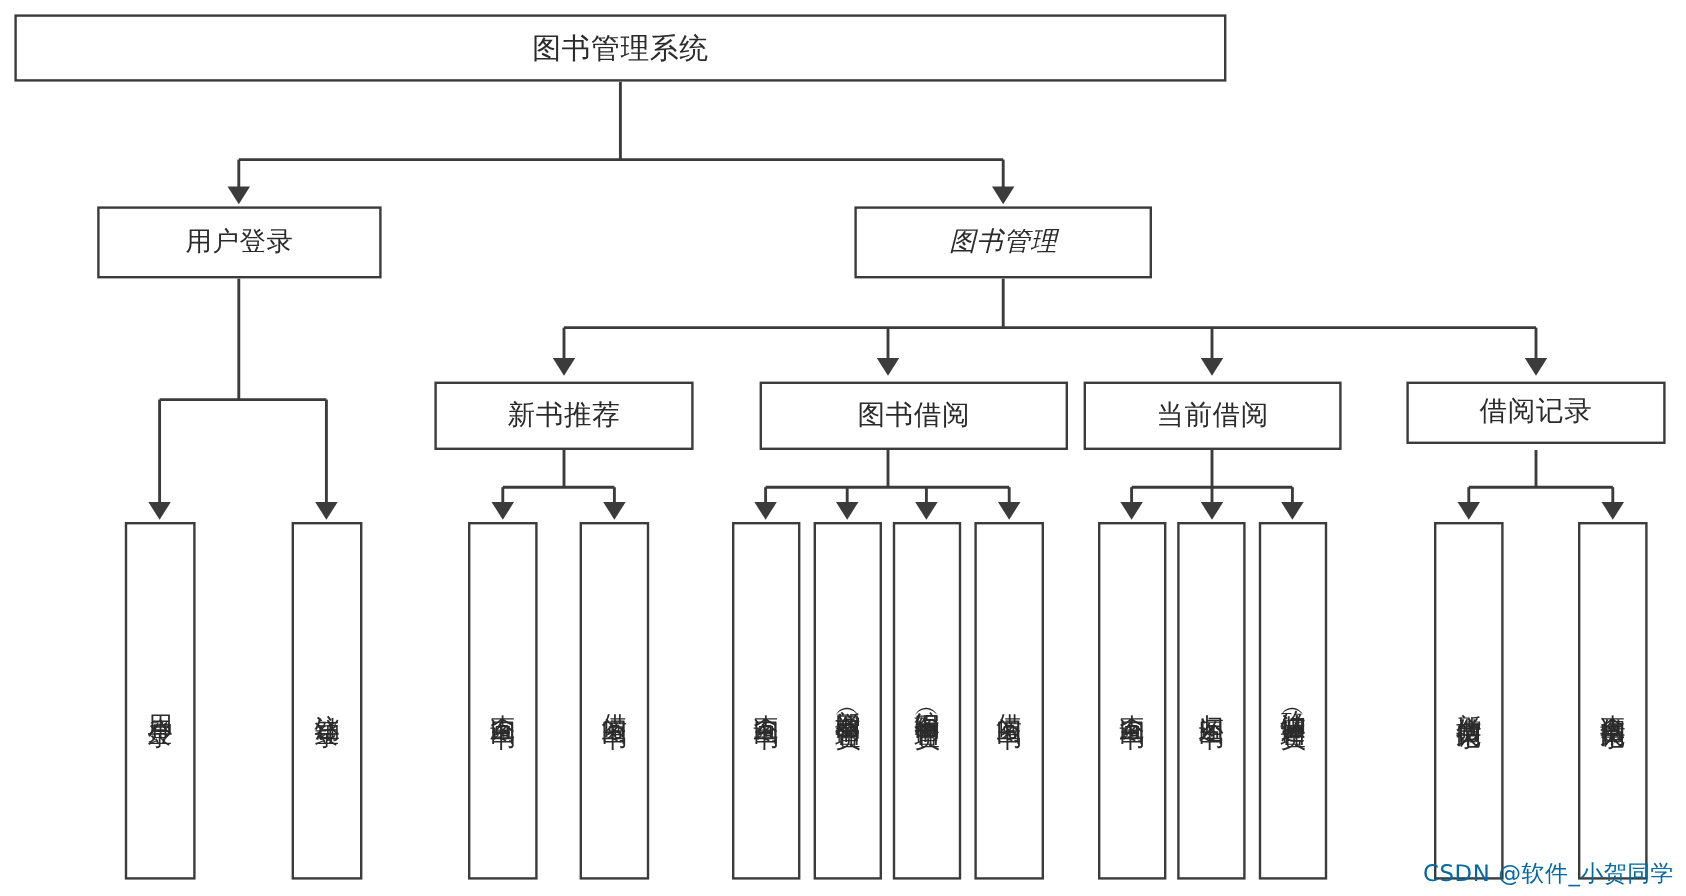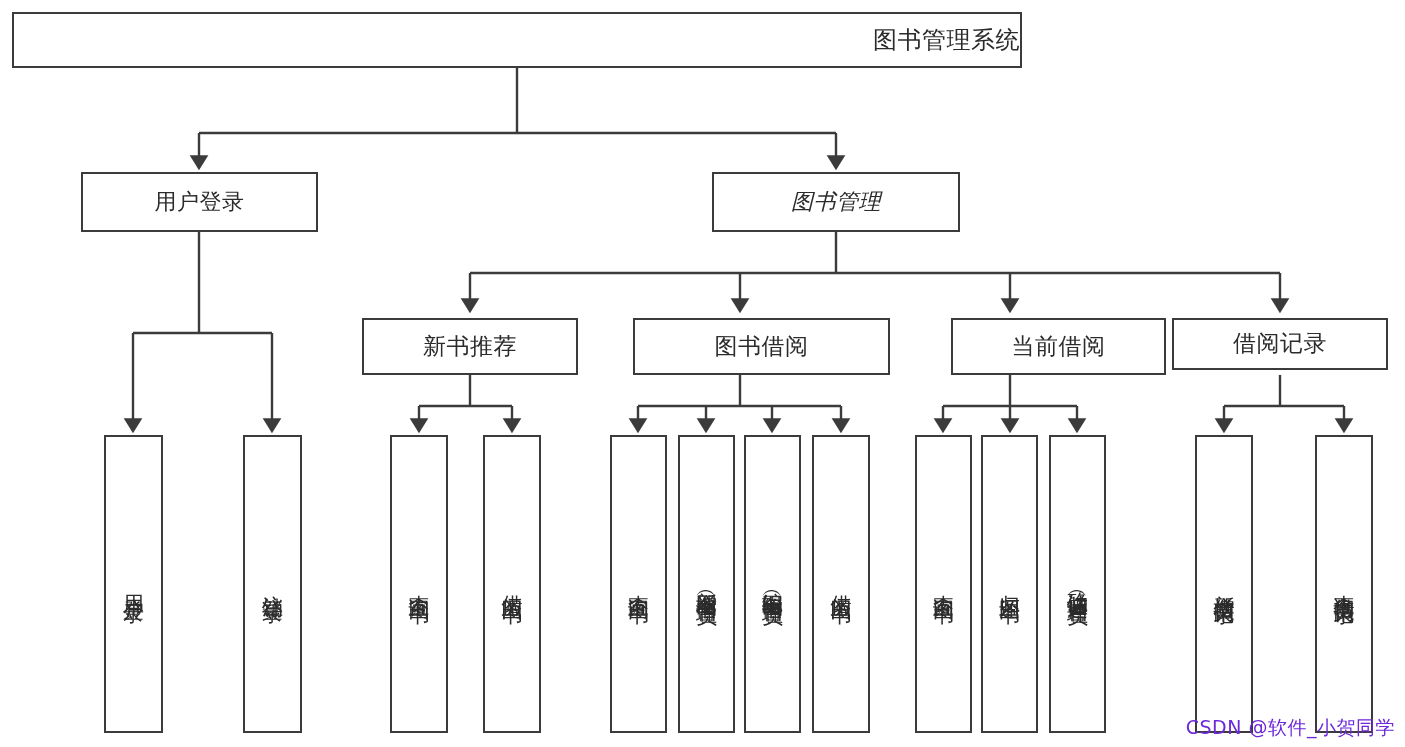--- a/index.html
+++ b/index.html
@@ -38,21 +38,20 @@
   }
   .node-label {
     display: block;
     text-align: center;
     line-height: 1.18;
     letter-spacing: 0.5px;
   }
   
   .level-root {
     border-width: 2.6px;
-    justify-content: flex-end;
   }
   .level-root .node-label {
     font-size: 24px;
   }
   
   .level-1 .node-label {
     font-size: 22px;
   }
   
   .level-2 .node-label {
@@ -74,21 +73,21 @@
   }
   .level-3.tall-text .node-label {
     letter-spacing: 2px;
     max-height: 284px;
   }
   #watermark {
     position: absolute;
     right: 10px;
     bottom: 6px;
     font-size: 19px;
-    color: #6d28d9;
+    color: #0369a1;
     white-space: nowrap;
     letter-spacing: 0.5px;
     font-family: "DejaVu Sans", "Liberation Sans", sans-serif;
   }
 </style>
 </head>
 <body>
 
 <div id="diagram-root">
 
@@ -155,21 +154,21 @@
   </div>
 
   <div class="node level-2" style="left:362px; top:318px; width:216px; height:57px;">
     <span class="node-label">新书推荐</span>
   </div>
 
   <div class="node level-2" style="left:633px; top:318px; width:257px; height:57px;">
     <span class="node-label">图书借阅</span>
   </div>
 
-  <div class="node level-2" style="left:903px; top:318px; width:215px; height:57px;margin-left:48px;">
+  <div class="node level-2" style="left:903px; top:318px; width:215px; height:57px;">
     <span class="node-label">当前借阅</span>
   </div>
 
   <div class="node level-2" style="left:1172px; top:318px; width:216px; height:52px;">
     <span class="node-label">借阅记录</span>
   </div>
 
   <div class="node level-3" style="left:104px; top:435px; width:59px; height:298px;">
     <span class="node-label">用户登录</span>
   </div>

